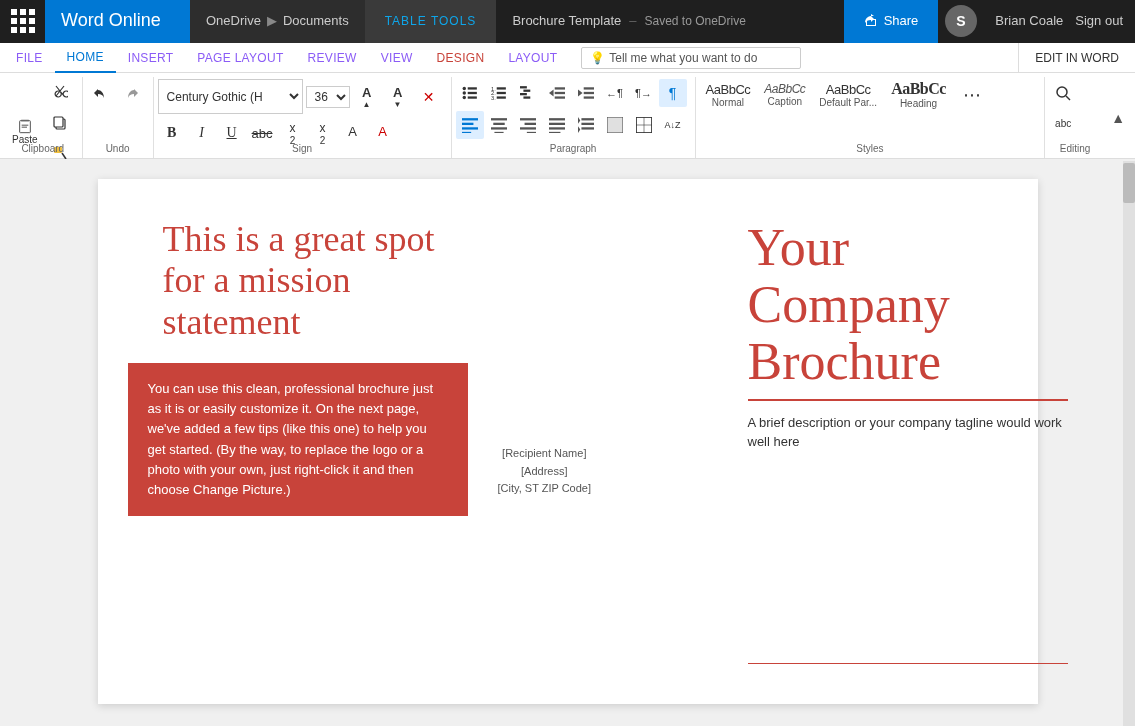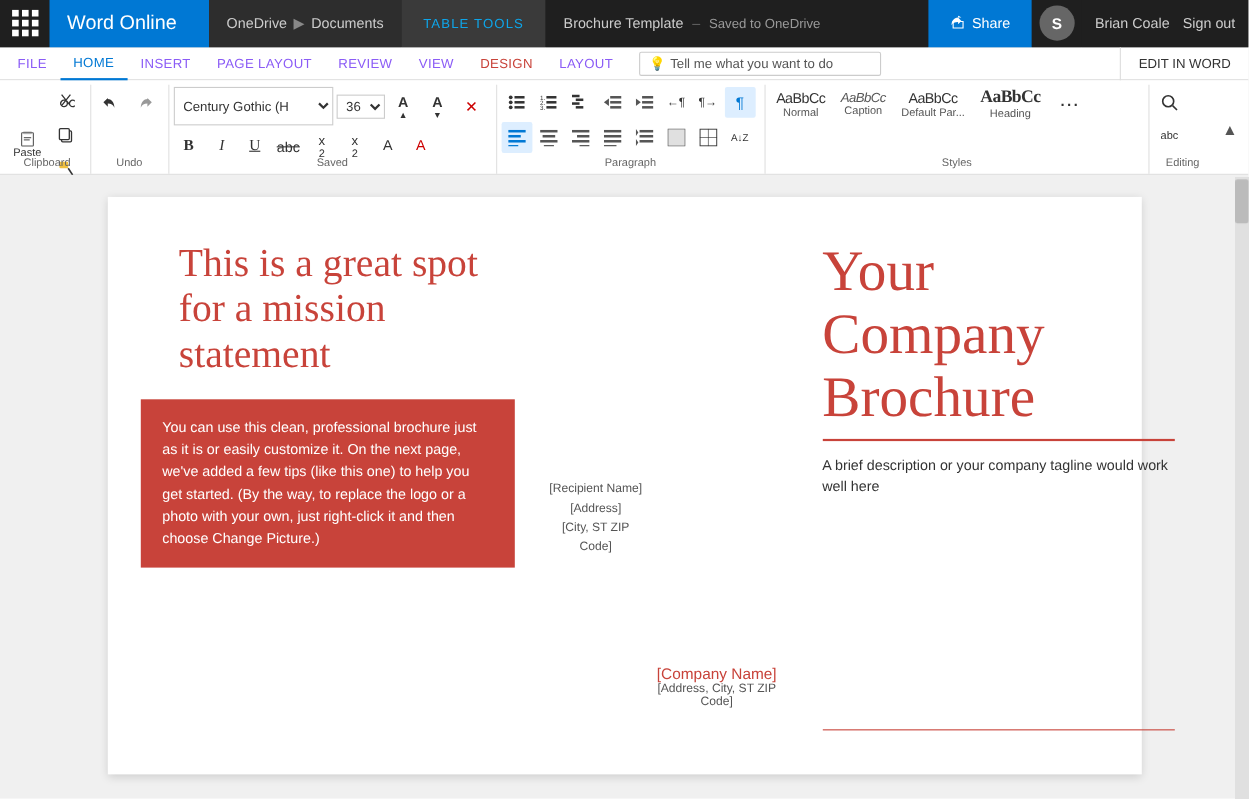--- a/index.html
+++ b/index.html
@@ -565,21 +565,21 @@
         <div class="ribbon-btn" style="font-weight:bold;font-size:14px;font-family:serif;">B</div>
         <div class="ribbon-btn" style="font-style:italic;font-size:14px;font-family:serif;">I</div>
         <div class="ribbon-btn" style="text-decoration:underline;font-size:14px;font-family:serif;">U</div>
         <div class="ribbon-btn" style="text-decoration:line-through;font-size:13px;">abc</div>
         <div class="ribbon-btn" style="font-size:12px;">x<sub>2</sub></div>
         <div class="ribbon-btn" style="font-size:12px;">x<sup>2</sup></div>
         <div class="ribbon-btn" style="font-size:13px;">A<span style="display:block;height:3px;background:#f0c040;margin-top:1px;"></span></div>
         <div class="ribbon-btn" style="font-size:13px;color:#c00;">A<span style="display:block;height:3px;background:#c00;margin-top:1px;"></span></div>
       </div>
     </div>
-    <div class="ribbon-group-label">Saved</div>
+    <div class="ribbon-group-label">Sign</div>
   </div>
 
   <div class="ribbon-group" style="min-width:180px;">
     <div class="ribbon-group-content" style="flex-direction:column;">
       <div class="para-row">
         <div class="ribbon-btn" title="Bullets">
           <svg viewBox="0 0 14 14" width="14" height="14">
               <circle cx="2" cy="3" r="1.5" fill="#333"></circle>
               <rect x="5" y="2" width="8" height="2" fill="#333"></rect>
               <circle cx="2" cy="7" r="1.5" fill="#333"></circle>
@@ -734,24 +734,20 @@
     <div class="col-left">
       <div class="mission-text">This is a great spot for a mission statement</div>
       <div class="red-box">You can use this clean, professional brochure just as it is or easily customize it. On the next page, we've added a few tips (like this one) to help you get started. (By the way, to replace the logo or a photo with your own, just right-click it and then choose Change Picture.)</div>
     </div>
 
     <div class="col-middle">
       <div class="recipient-block">
         <div class="recipient-line">[Recipient Name]</div>
         <div class="recipient-line">[Address]</div>
         <div class="recipient-line">[City, ST  ZIP Code]</div>
-      </div>
-      <div class="company-block">
-        <div class="company-name">[Company Name]</div>
-        <div class="company-address">[Address, City, ST  ZIP Code]</div>
       </div>
     </div>
 
     <div class="col-right">
       <div class="col-right-inner">
         <div>
           <div class="company-title">
             <span>Your</span><br>
             <span>Company</span><br>
             <span>Brochure</span>

